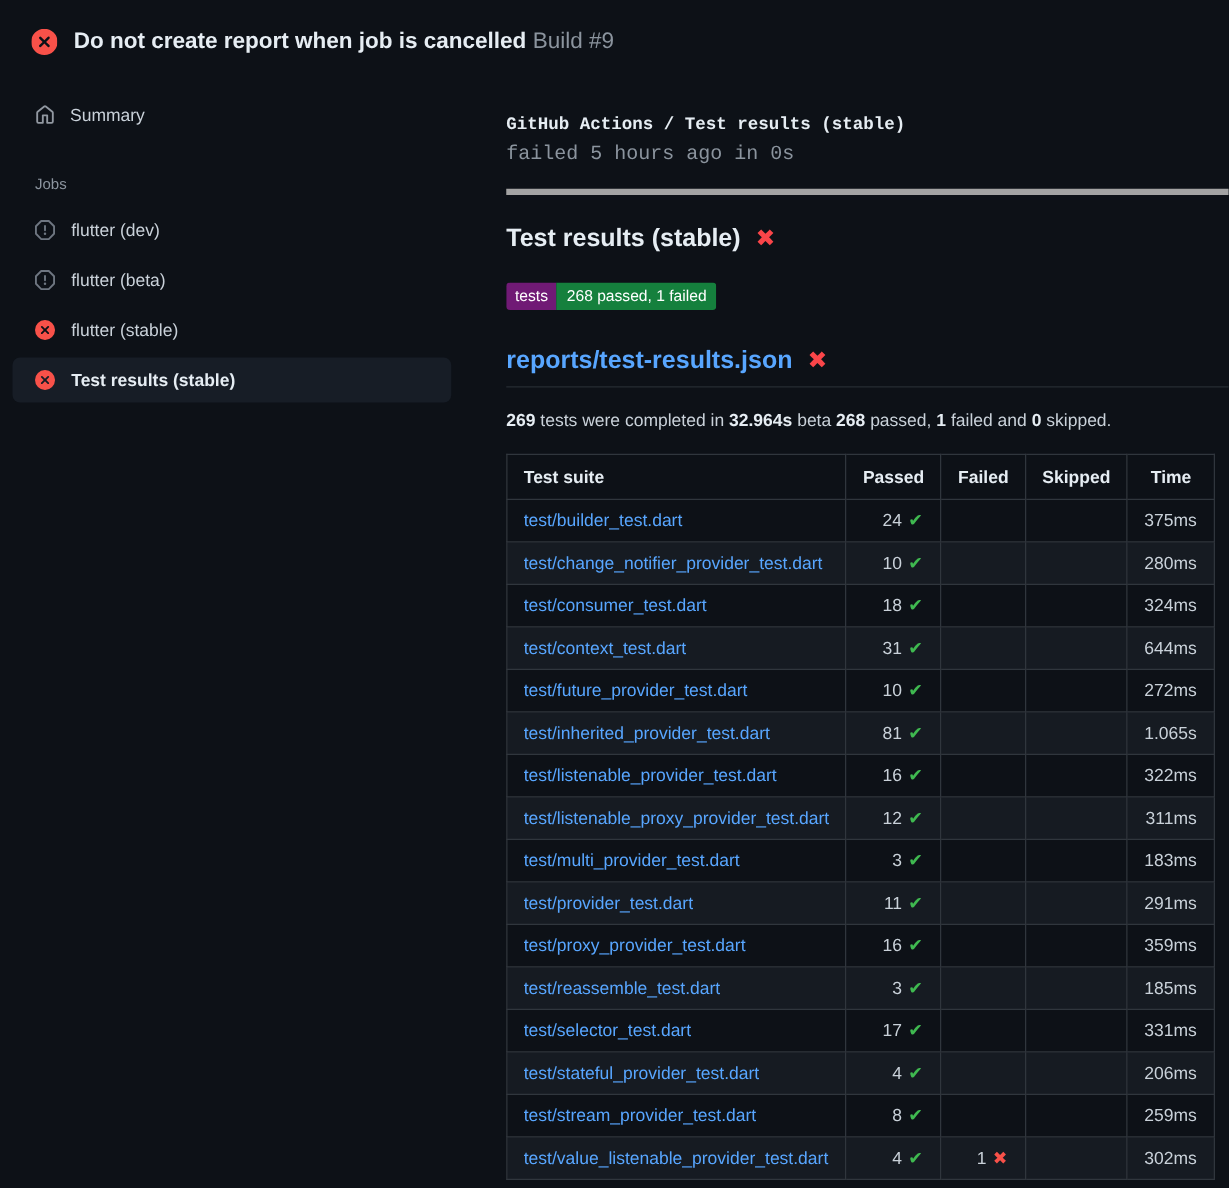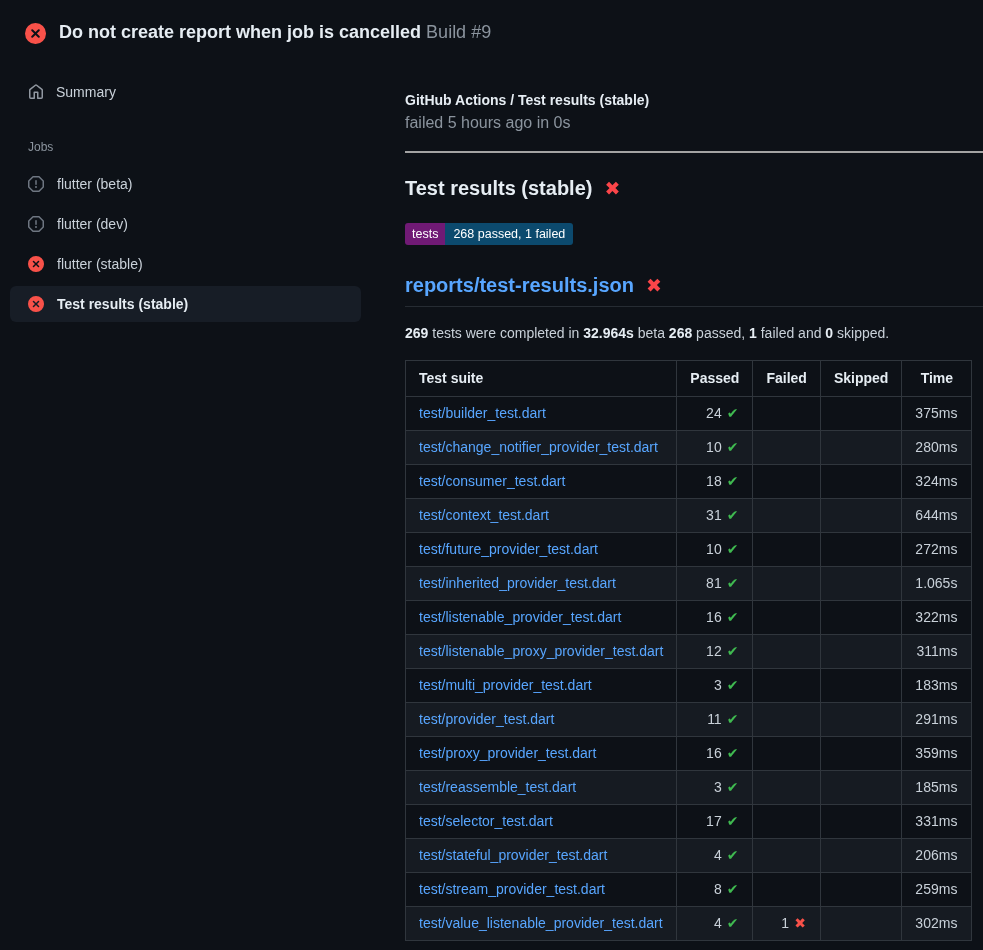--- a/index.html
+++ b/index.html
@@ -42,34 +42,34 @@
   .jobs-label {
     color: #8b949e; font-size: 12px;
     margin: 30px 0 12px 0; padding-left: 18px;
   }
   .summary-item { margin-bottom: 2px; gap: 12px; }
   .job-item { margin-top: 4px; }
 
   
   .main { flex: 1; padding: 36px 0 0 32px; min-width: 0; }
 
-  .run-header { border-bottom: 2px solid #a3a3a3; padding-bottom: 21px; }
+  .run-header { border-bottom: 5px solid #a3a3a3; padding-bottom: 21px; font-family: Liberation Mono, monospace; }
   .breadcrumb { font-weight: 700; color: #e6edf3; font-size: 14px; line-height: 16px; }
   .status-line { color: #8b949e; font-size: 16px; margin-top: 8px; line-height: 14px; }
 
   .section-title {
     display: flex; align-items: center; gap: 12px;
     margin-top: 22px;
     font-size: 20px; font-weight: 700; color: #e6edf3; line-height: 26px;
   }
   .big-x { color: #fa4549; font-size: 19px; font-weight: 700; line-height: 1; }
 
   .badge { display: inline-flex; margin-top: 22px; font-size: 12.5px; line-height: 14px; border-radius: 3px; overflow: hidden; }
   .badge .badge-label { background: #701a75; color: #ffffff; padding: 4px 7px; }
-  .badge .badge-value { background: #0c4a6e; color: #ffffff; padding: 4px 8px; }
+  .badge .badge-value { background: #15803d; color: #ffffff; padding: 4px 8px; }
 
   .report-heading {
     display: flex; align-items: center; gap: 12px;
     margin-top: 28px;
     font-size: 20px; font-weight: 700; line-height: 24px;
     border-bottom: 1px solid #262c33;
     padding-bottom: 9px;
   }
 
   .summary-line { margin: 18px 0 0 0; font-size: 14px; line-height: 17px; color: #c9d1d9; }
@@ -140,30 +140,30 @@
     </div>
 
     <div class="jobs-label">Jobs</div>
 
     <div class="sidebar-item job-item">
       <span class="ico">
         <svg width="16" height="16" fill="#6e7681">
             <use href="#i-stop"></use>
           </svg>
       </span>
-      <span>flutter (beta)</span>
+      <span>flutter (dev)</span>
     </div>
 
     <div class="sidebar-item job-item">
       <span class="ico">
         <svg width="16" height="16" fill="#6e7681">
             <use href="#i-stop"></use>
           </svg>
       </span>
-      <span>flutter (dev)</span>
+      <span>flutter (beta)</span>
     </div>
 
     <div class="sidebar-item job-item">
       <span class="ico">
         <svg width="16" height="16" fill="#f85149">
             <use href="#i-x-circle"></use>
           </svg>
       </span>
       <span>flutter (stable)</span>
     </div>

